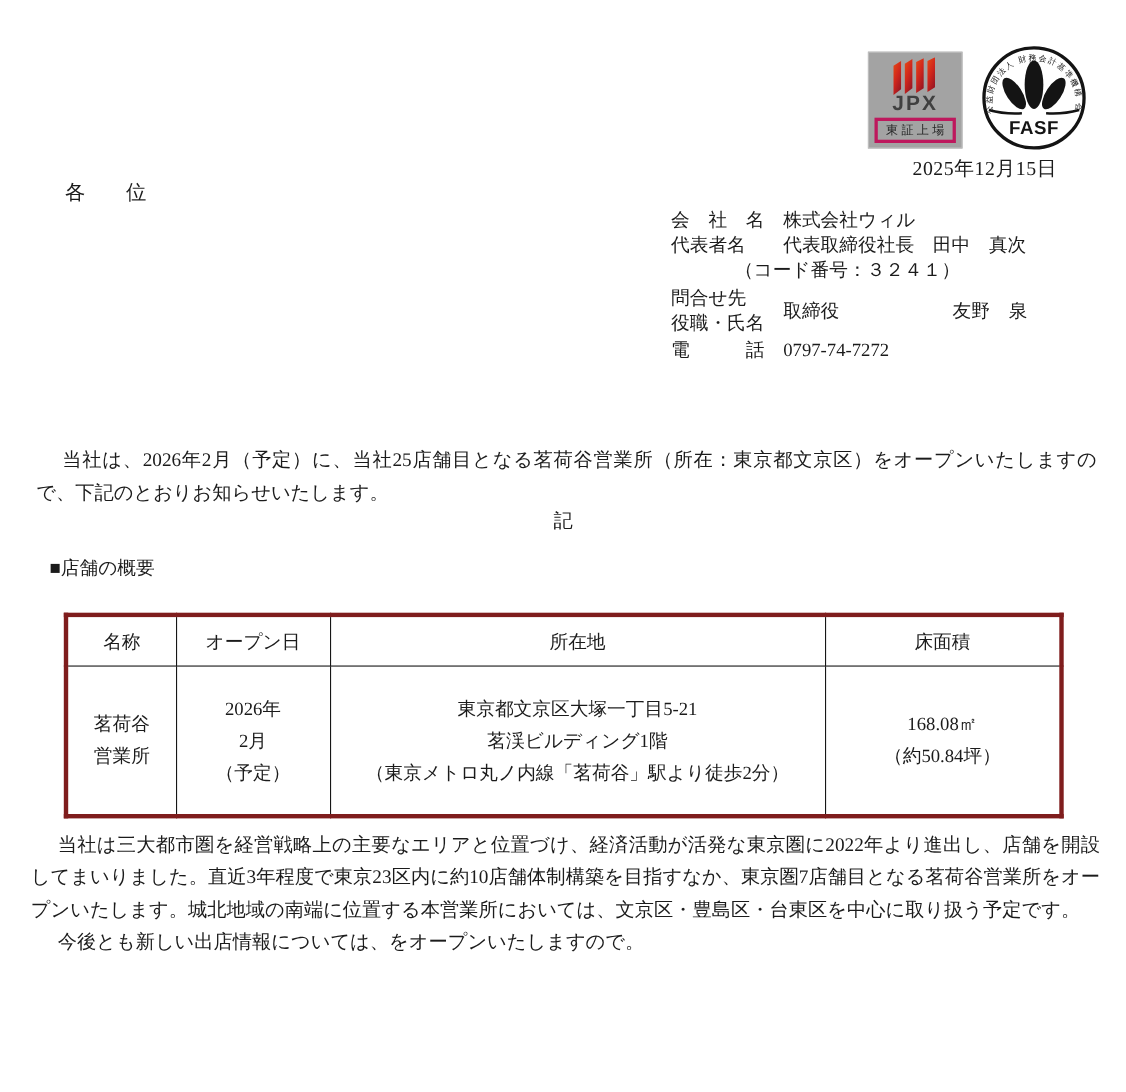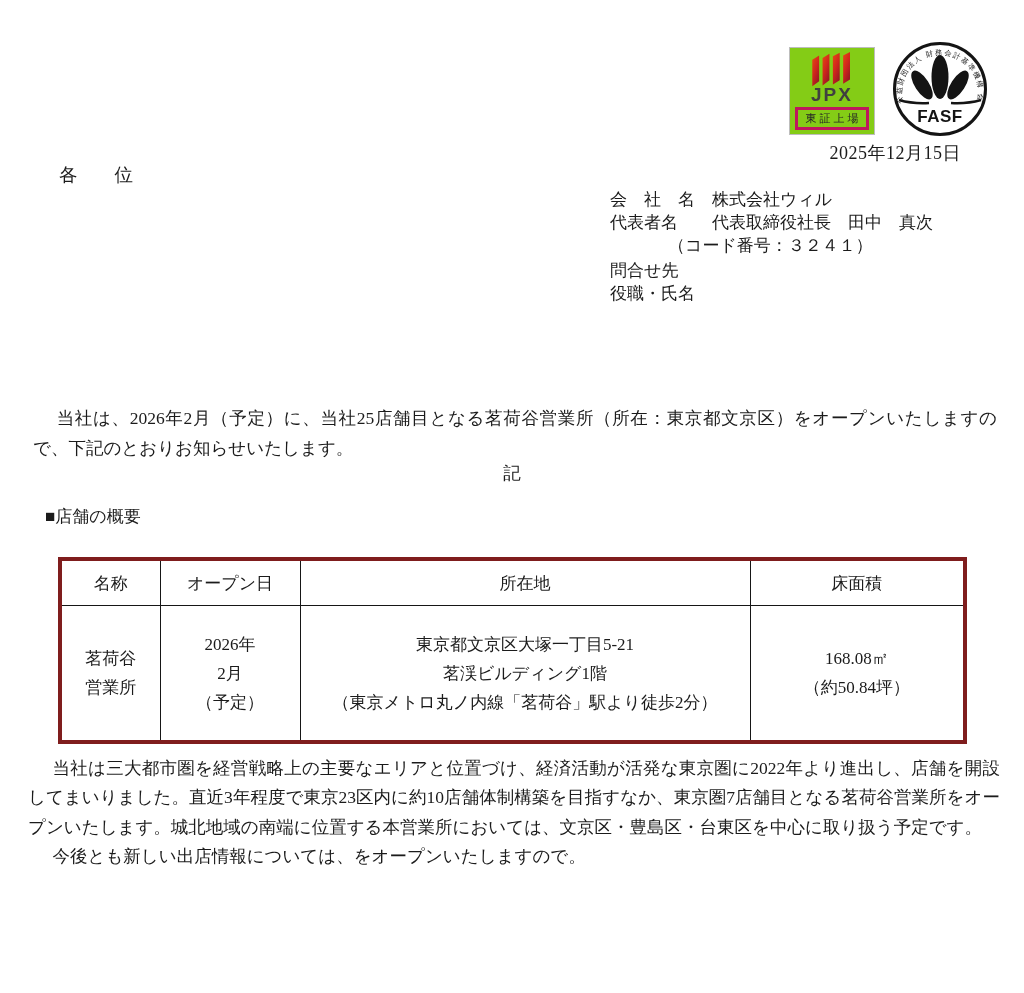--- a/index.html
+++ b/index.html
@@ -8,21 +8,21 @@
     width:1024px;height:993px;
     background:#ffffff;
     font-family:"Liberation Serif","DejaVu Serif",serif;
     color:#1b1b1b;
     overflow:hidden;
   }
   
   .jpx-box{
     position:absolute;left:789px;top:47px;
     width:86px;height:88px;
-    border:1px solid #bdbdbd;background:#84cc16;
+    border:1px solid #bdbdbd;background:#a3a3a3;
     box-sizing:border-box;
     display:flex;flex-direction:column;align-items:center;
     font-family:"Liberation Sans","DejaVu Sans",sans-serif;
   }
   .jpx-bars{margin-top:4px;}
   .jpx-word{
     font-size:19px;font-weight:bold;color:#404040;
     letter-spacing:2px;line-height:18px;margin-top:-2px;
   }
   .jpx-caption{
@@ -154,20 +154,28 @@
       <span class="ci-value">代表取締役社長　田中　真次</span>
     </div>
     <div class="ci-row">
       <span class="ci-code">（コード番号：３２４１）</span>
     </div>
     <div class="ci-row ci-contact">
       <span class="ci-label ci-label-2l">
         <span>問合せ先</span>
         <span>役職・氏名</span>
       </span>
+      <span class="ci-value">
+        <span>取締役</span>
+        <span>友野　泉</span>
+      </span>
+    </div>
+    <div class="ci-row ci-tel">
+      <span class="ci-label">電　　　話</span>
+      <span class="ci-value">0797-74-7272</span>
     </div>
   </div>
 
 
   <p class="intro">当社は、2026年2月（予定）に、当社25店舗目となる茗荷谷営業所（所在：東京都文京区）をオープンいたしますので、下記のとおりお知らせいたします。</p>
 
   <div class="record-mark">記</div>
 
   <div class="section-heading">■店舗の概要</div>
 

